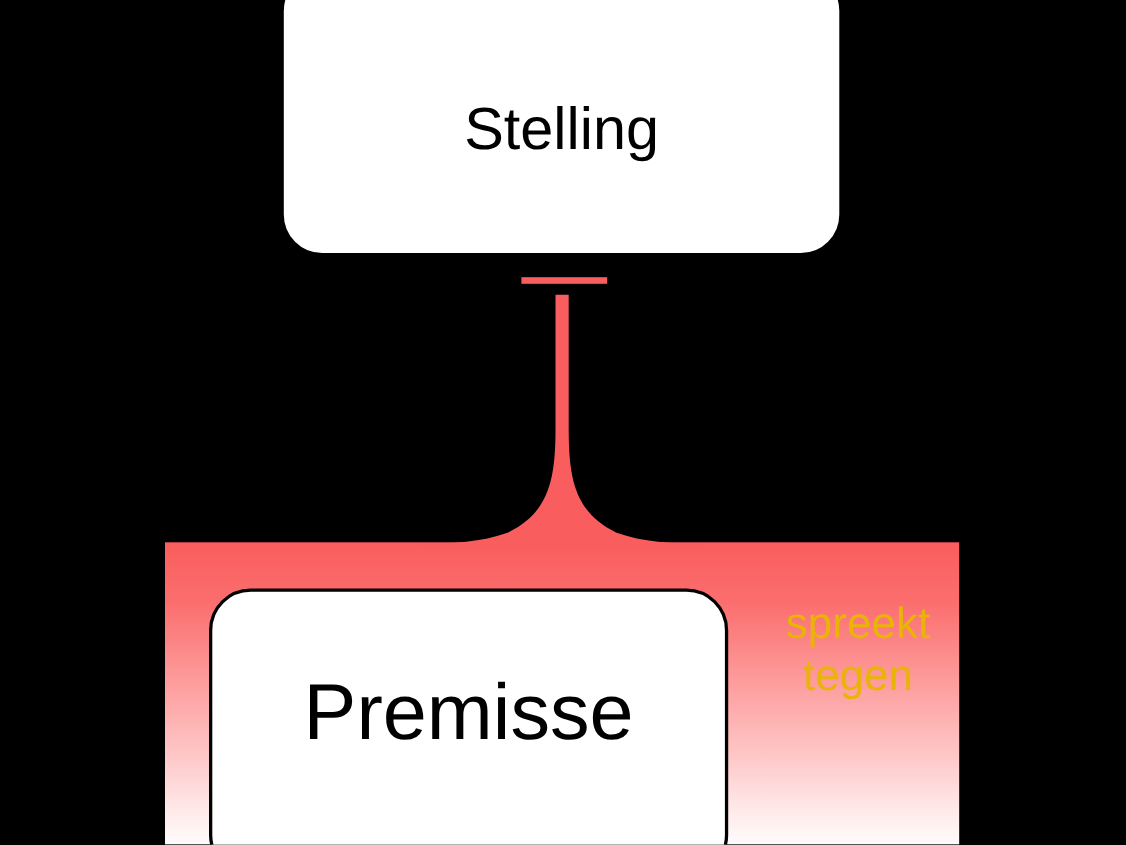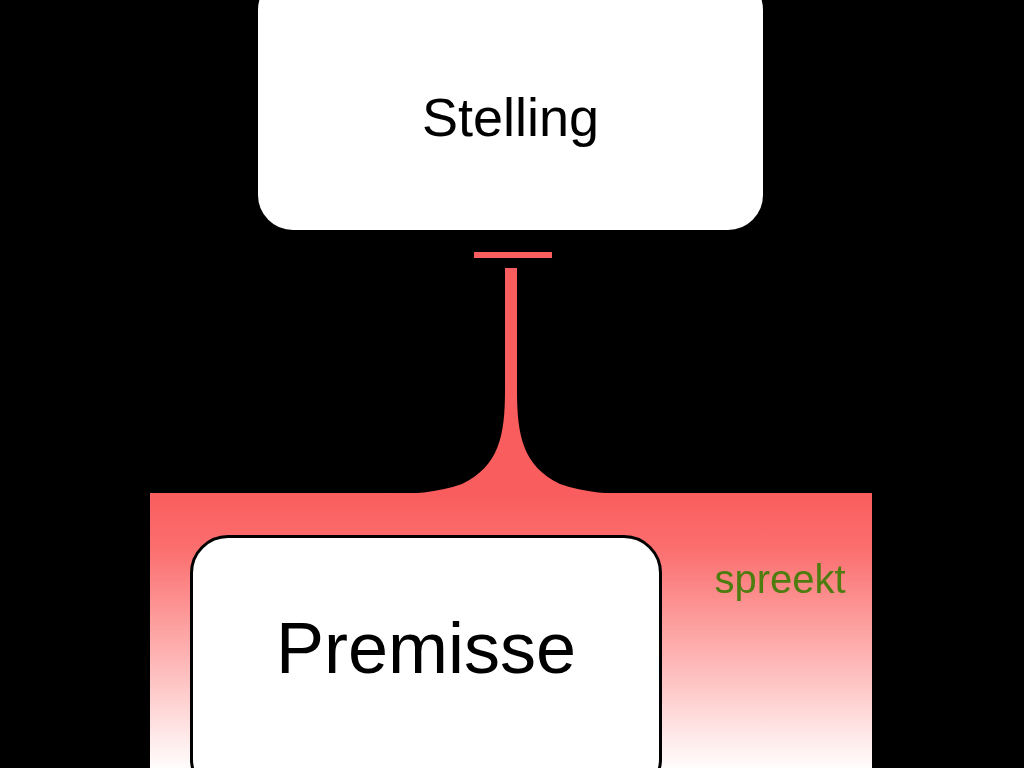--- a/index.html
+++ b/index.html
@@ -73,24 +73,24 @@
     top: 240px;
     width: 1024px;
     height: 528px;
     pointer-events: none;
   }
 
   
   #relation-label {
     position: absolute;
     left: 672px;
-    top: 556px;
+    top: 544px;
     width: 216px;
     text-align: center;
-    color: #4d7c0f;
+    color: #eab308;
     font-family: "Liberation Sans", sans-serif;
     font-size: 40px;
     line-height: 1.18;
   }
   #relation-label .rl-line { display: block; }
 </style>
 </head>
 <body>
 
 <div id="canvas">
@@ -131,15 +131,16 @@
   <div class="node-box" id="claim-node">
     <span class="node-label">Stelling</span>
   </div>
 
   <div class="node-box" id="premise-node">
     <span class="node-label">Premisse</span>
   </div>
 
   <div id="relation-label">
     <span class="rl-line">spreekt</span>
+    <span class="rl-line">tegen</span>
   </div>
 
 </div>
 
 </body></html>

